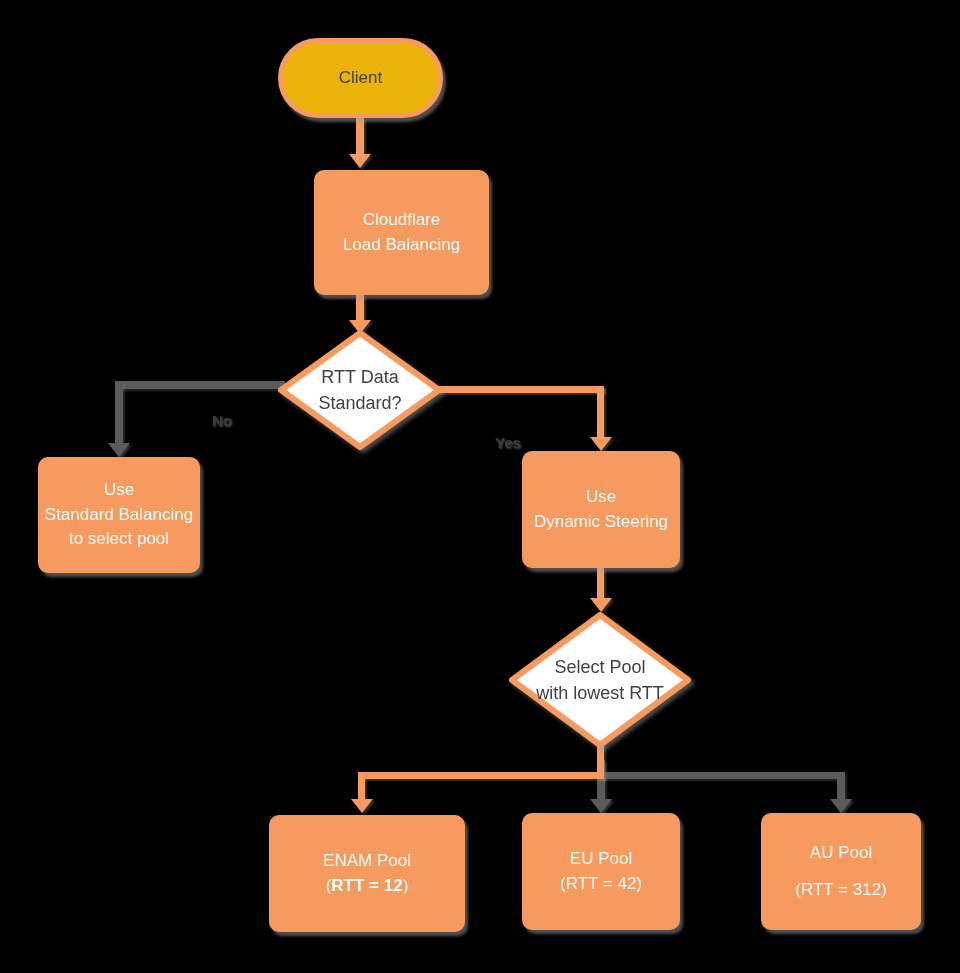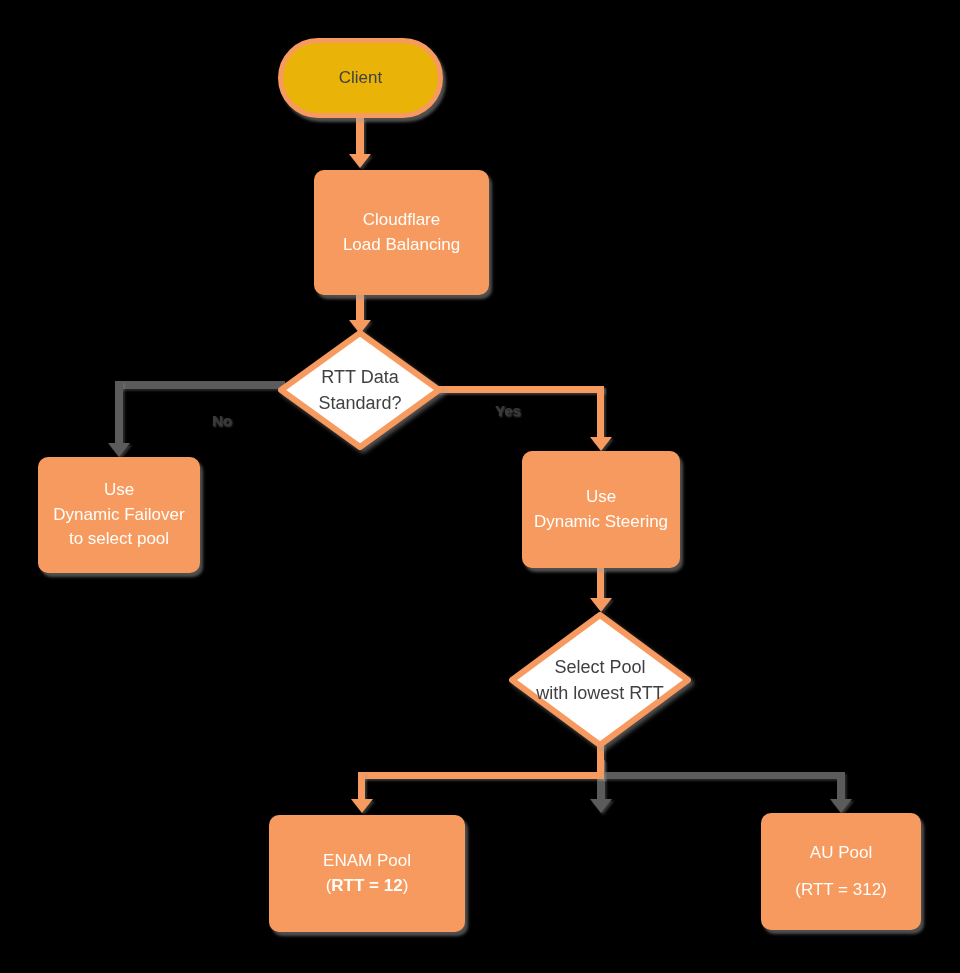--- a/index.html
+++ b/index.html
@@ -72,21 +72,21 @@
 
   <div class="line orange" style="left:356px;top:118px;width:8px;height:38px;"></div>
   <div class="arr orange" style="left:349px;top:154px;"></div>
 
   <div class="line orange" style="left:356px;top:295px;width:8px;height:27px;"></div>
   <div class="arr orange" style="left:349px;top:320px;"></div>
 
   <div class="line orange" style="left:437px;top:386px;width:167px;height:7px;"></div>
   <div class="line orange" style="left:597px;top:386px;width:7px;height:53px;"></div>
   <div class="arr orange" style="left:590px;top:437px;"></div>
-  <div class="edge-label" style="left:486px;top:362px;width:44px;">Yes</div>
+  <div class="edge-label" style="left:486px;top:394px;width:44px;">Yes</div>
 
   <div class="line orange" style="left:597px;top:568px;width:7px;height:32px;"></div>
   <div class="arr orange" style="left:590px;top:598px;"></div>
 
   <div class="line orange" style="left:597px;top:744px;width:7px;height:35px;"></div>
   <div class="line orange" style="left:358px;top:772px;width:246px;height:7px;"></div>
   <div class="line orange" style="left:358px;top:772px;width:7px;height:29px;"></div>
   <div class="arr orange" style="left:351px;top:799px;"></div>
 
   <div class="stadium" style="left:278px;top:38px;width:165px;height:80px;">
@@ -101,21 +101,21 @@
   <svg class="diamond-svg" style="left:276px;top:328px;" width="168" height="124" viewBox="0 0 168 124">
     <polygon points="84,5 163,62 84,119 5,62"></polygon>
   </svg>
   <div class="diamond-text" style="left:276px;top:328px;width:168px;height:124px;">
     <div>RTT Data</div>
     <div>Standard?</div>
   </div>
 
   <div class="obox" style="left:38px;top:457px;width:162px;height:116px;">
     <div>Use</div>
-    <div>Dynamic Failover</div>
+    <div>Standard Balancing</div>
     <div>to select pool</div>
   </div>
 
   <div class="obox" style="left:522px;top:451px;width:158px;height:117px;">
     <div>Use</div>
     <div>Dynamic Steering</div>
   </div>
 
   <svg class="diamond-svg" style="left:508px;top:611px;" width="184" height="138" viewBox="0 0 184 138">
     <polygon points="92,4 180,69 92,134 4,69"></polygon>
@@ -125,19 +125,23 @@
     <div>with lowest RTT</div>
   </div>
 
   <div class="obox" style="left:269px;top:815px;width:196px;height:117px;">
     <div>ENAM Pool</div>
     <div>
       <span>(</span><b>RTT = 12</b><span>)</span>
     </div>
   </div>
 
+  <div class="obox" style="left:522px;top:813px;width:158px;height:117px;">
+    <div>EU Pool</div>
+    <div>(RTT = 42)</div>
+  </div>
 
   <div class="obox" style="left:761px;top:813px;width:160px;height:117px;gap:12px;">
     <div>AU Pool</div>
     <div>(RTT = 312)</div>
   </div>
 
 </div>
 
 </body></html>

